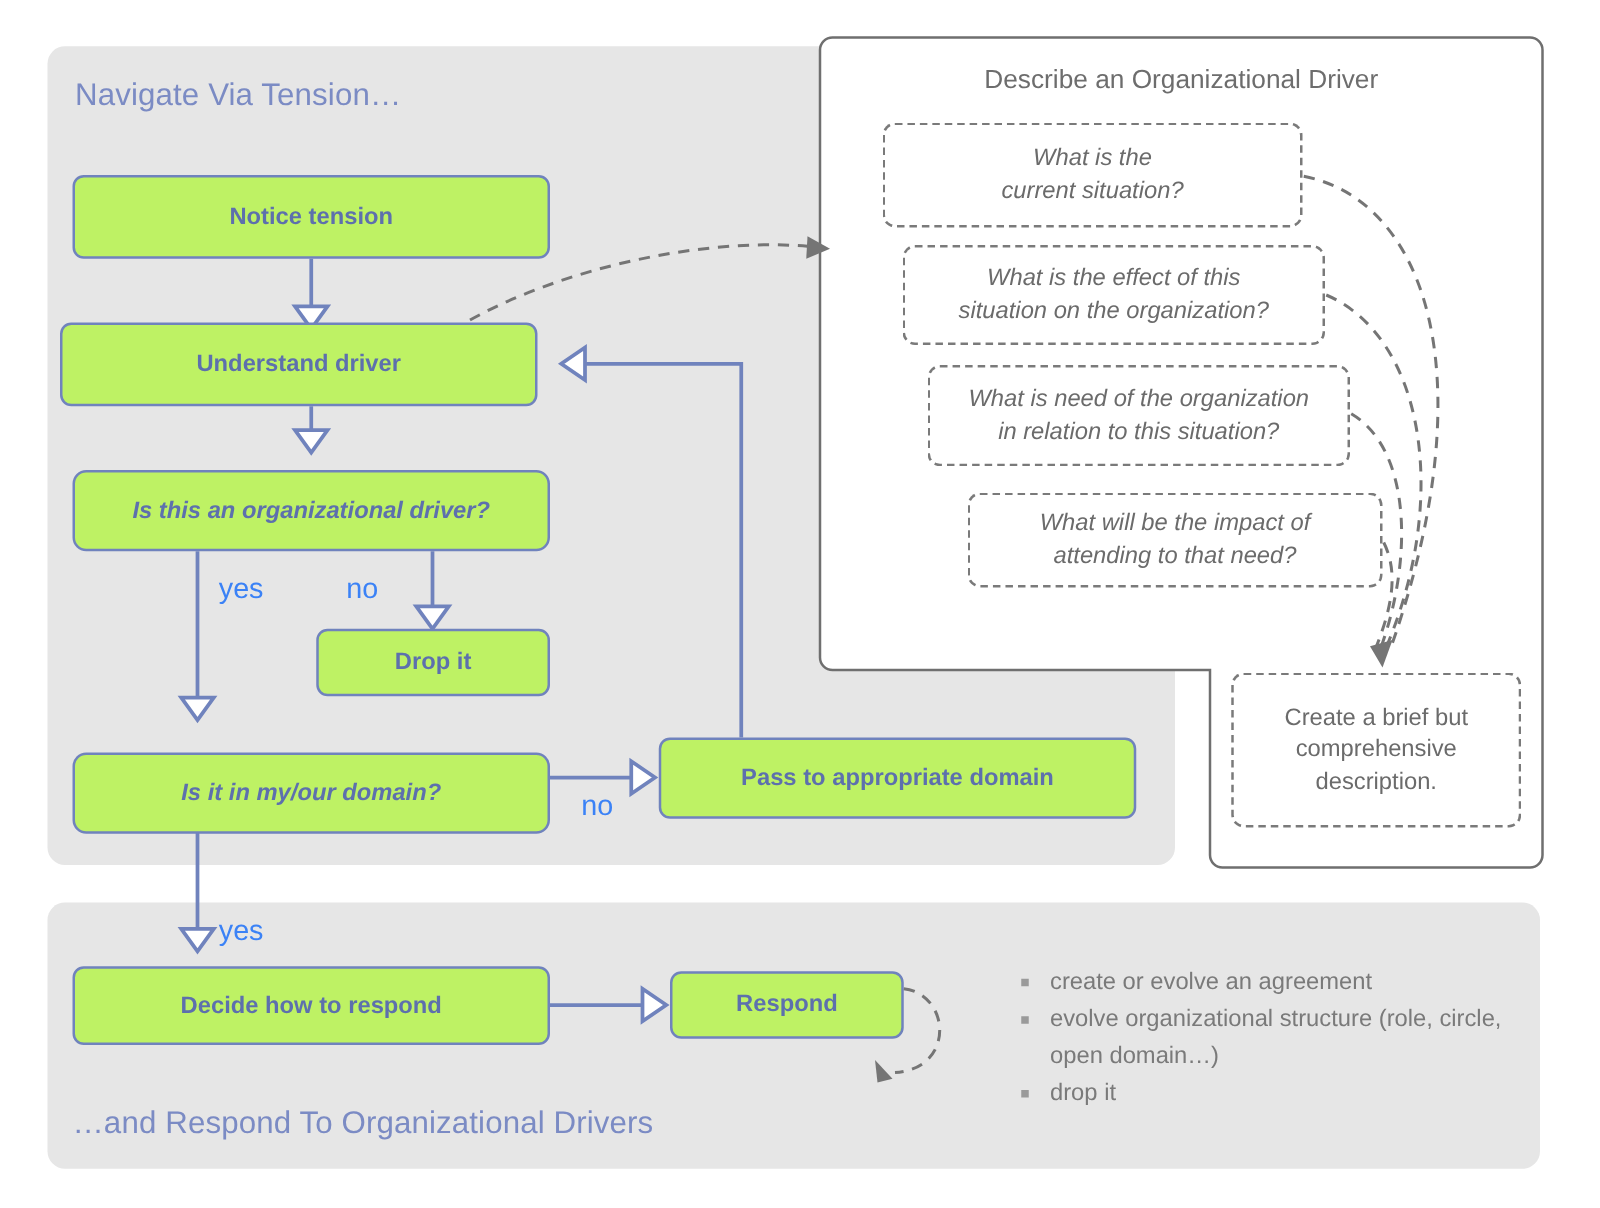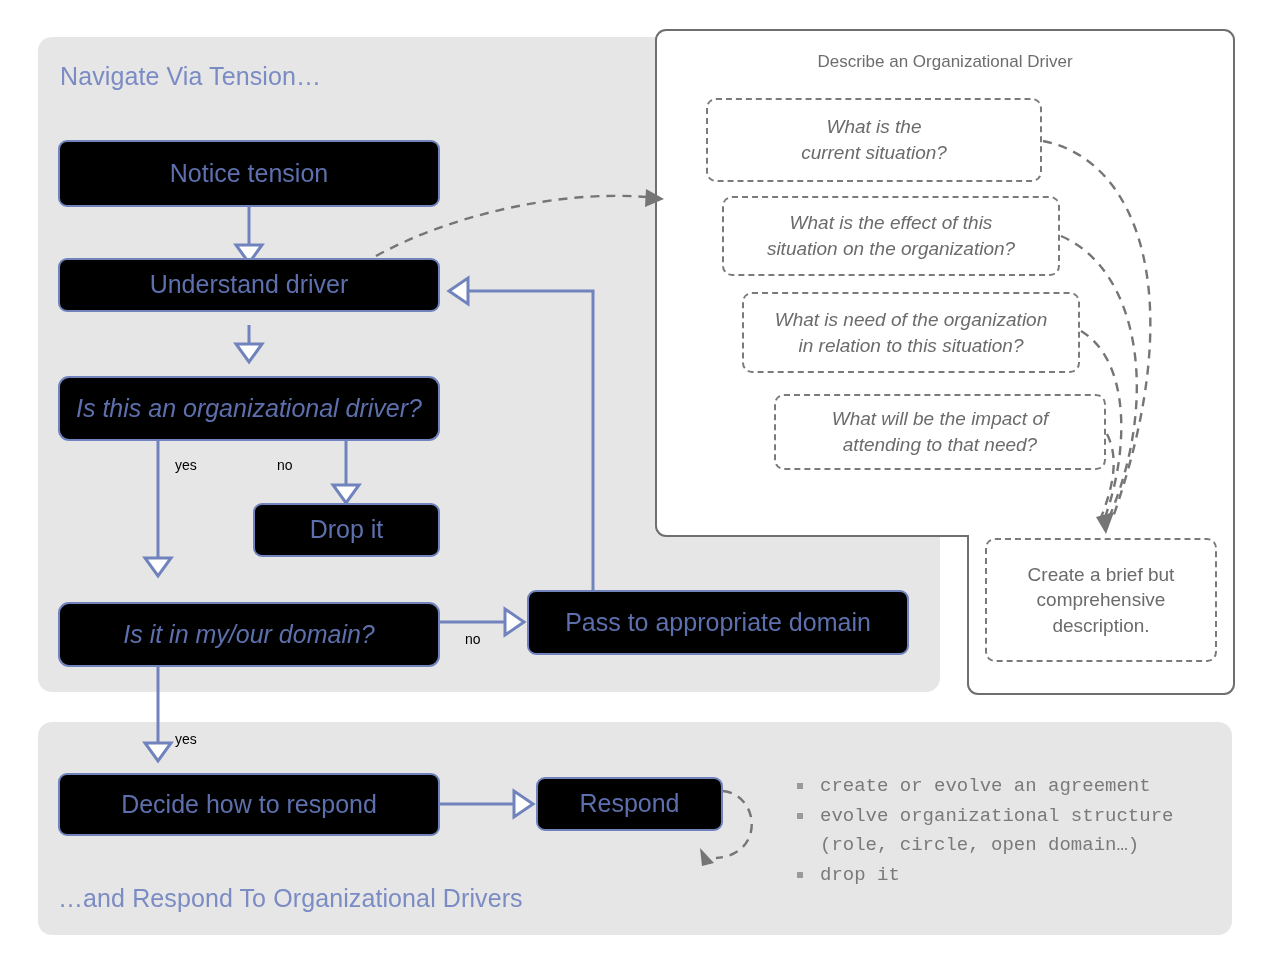--- a/index.html
+++ b/index.html
@@ -48,44 +48,45 @@
   }
   #title-top    { left: 60px; top: 62px; }
   #title-bottom { left: 58px; top: 884px; }
 
   #title-describe {
     position: absolute;
     left: 656px; top: 52px;
     width: 578px;
     text-align: center;
     color: #6d6d6d;
-    font-size: 17px;
+    font-size: 21px;
     z-index: 6;
   }
 
   
   .node {
     position: absolute;
     box-sizing: border-box;
-    background: #000000;
+    background: #bef264;
     border: 2px solid #7083bd;
     border-radius: 9px;
     color: #5d70ad;
-    font-size: 25px;
+    font-size: 19px;
     display: flex;
     align-items: center;
     justify-content: center;
     text-align: center;
     line-height: 1.25;
     z-index: 5;
+    font-weight: bold;
   }
   .node.italic { font-style: italic; border-radius: 11px; }
 
   #node-notice     { left: 58px;  top: 140px; width: 382px; height: 67px; }
-  #node-understand { left: 58px;  top: 258px; width: 382px; height: 54px; }
+  #node-understand { left: 48px;  top: 258px; width: 382px; height: 67px; }
   #node-isorgdrv   { left: 58px;  top: 376px; width: 382px; height: 65px; }
   #node-dropit     { left: 253px; top: 503px; width: 187px; height: 54px; }
   #node-isdomain   { left: 58px;  top: 590px; width: 382px; height: 65px; margin-top: 12px; }
   #node-pass       { left: 527px; top: 590px; width: 382px; height: 65px; }
   #node-decide     { left: 58px;  top: 773px; width: 382px; height: 63px; }
   #node-respond    { left: 536px; top: 777px; width: 187px; height: 54px; }
 
   
   .qbox {
     position: absolute;
@@ -108,47 +109,46 @@
   #q3 { left: 742px; top: 292px; width: 338px; height: 81px; }
   #q4 { left: 774px; top: 394px; width: 332px; height: 76px; }
   #q-create {
     left: 985px; top: 538px; width: 232px; height: 124px;
     font-style: normal; font-size: 19px;
   }
 
   
   #bullets {
     position: absolute;
-    left: 792px; top: 772px;
+    left: 812px; top: 772px;
     width: 410px;
     z-index: 6;
     color: #7a7a7a;
     font-size: 19px;
     line-height: 1.52;
-    font-family: Liberation Mono, monospace;
   }
   #bullets ul { margin: 0; padding: 0; list-style: none; }
   #bullets li {
     position: relative;
     padding-left: 28px;
     margin: 0 0 1px 0;
   }
   #bullets li::before {
     content: "";
     position: absolute;
     left: 5px; top: 11px;
     width: 6px; height: 6px;
     background: #9a9a9a;
   }
 
   
   .edge-label {
     position: absolute;
-    color: #000000;
-    font-size: 14px;
+    color: #3b82f6;
+    font-size: 23px;
     z-index: 6;
     white-space: nowrap;
   }
   #lbl-yes1 { left: 175px; top: 457px; }
   #lbl-no1  { left: 277px; top: 457px; }
   #lbl-no2  { left: 465px; top: 631px; }
   #lbl-yes2 { left: 175px; top: 731px; }
 
   
   #edges-blue, #edges-dash {

